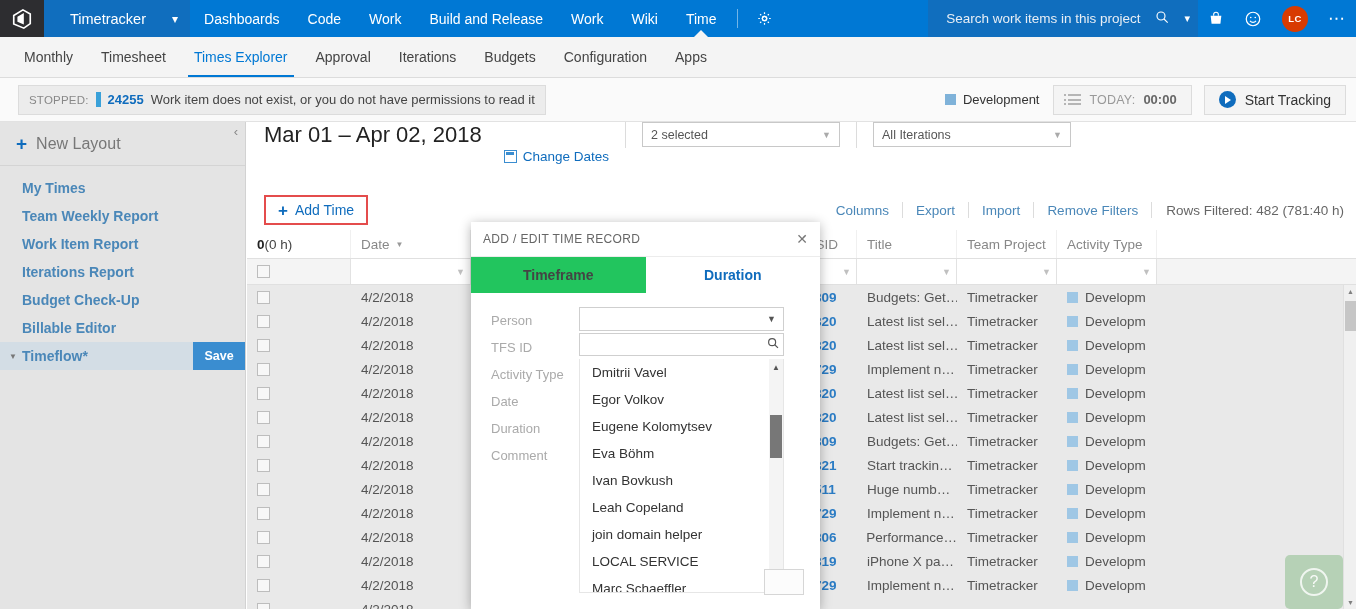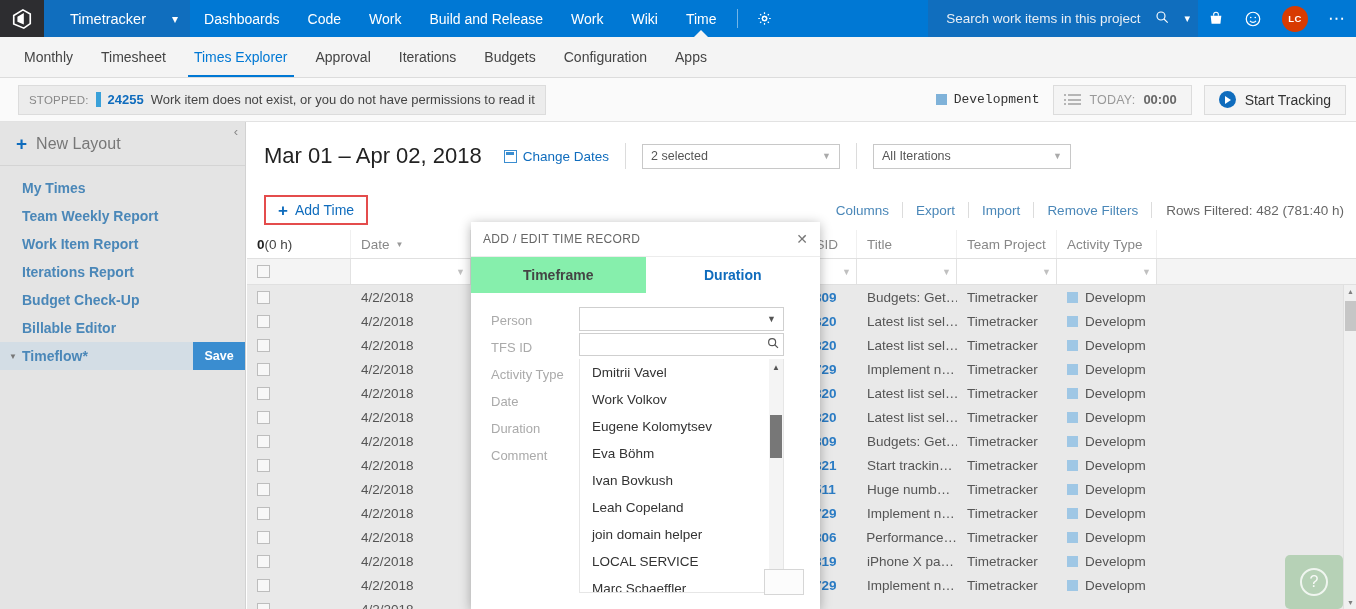--- a/index.html
+++ b/index.html
@@ -90,21 +90,21 @@
   .stopped-box {
     height: 30px; border: 1px solid #dcdcdc; background: #ececec;
     display: flex; align-items: center; padding: 0 10px; gap: 7px;
     margin-left: 8px;
   }
   .stopped-label { font-size: 11.5px; color: #888; letter-spacing: .2px; }
   .stopped-bar { width: 5px; height: 15px; background: #3aa1d9; }
   .stopped-id { font-size: 13px; color: #0f6cbd; font-weight: bold; }
   .stopped-msg { font-size: 13px; color: #444; }
   .status-right { margin-left: auto; display: flex; align-items: center; gap: 0; }
-  .dev-chip { display: flex; align-items: center; gap: 7px; padding: 0 14px; font-family: Liberation Mono, monospace; }
+  .dev-chip { display: flex; align-items: center; gap: 7px; padding: 0 14px; }
   .dev-sq { width: 11px; height: 11px; background: #7fb2d9; }
   .dev-txt { font-size: 13px; color: #333; }
   .today-box {
     height: 30px; border: 1px solid #dcdcdc; background: #f4f4f4;
     display: flex; align-items: center; gap: 8px; padding: 0 14px;
   }
   .list-ico { display:flex; flex-direction:column; gap:2.5px; }
   .list-ico i { display:block; width:13px; height:2px; background:#b5b5b5; position:relative; }
   .list-ico i::before { content:""; position:absolute; left:-4px; top:0; width:2px; height:2px; background:#b5b5b5; }
   .today-lbl { font-size: 12.5px; color: #999; letter-spacing:.2px; }
@@ -152,21 +152,21 @@
   }
   .sb-save {
     position: absolute; right: 0; top: 0; height: 28px; width: 52px;
     background: #3a8dd0; color: #fff; font-size: 12.5px; font-weight: bold;
     display: flex; align-items: center; justify-content: center; cursor: pointer;
   }
 
   
   .main { position: absolute; top: 122px; left: 247px; width: 1109px; height: 487px; background: #fff; }
   .dateline {
-    display: flex; align-items: center; height: 68px; padding-left: 17px; gap: 0;
+    display: flex; height: 68px; padding-left: 17px; gap: 0;
   }
   .daterange { font-size: 22px; color: #222; }
   .changedates {
     display: flex; align-items: center; gap: 6px; margin-left: 22px; cursor: pointer;
   }
   .cal-ico {
     width: 13px; height: 13px; border: 1.4px solid #3a8dd0; position: relative;
   }
   .cal-ico::after {
     content:""; position:absolute; left:1.5px; top:1.5px; right:1.5px; height:3px; background:#3a8dd0;
@@ -256,21 +256,21 @@
     height: 35px; display: flex; align-items: center;
     padding: 0 12px; border-bottom: 1px solid #ececec;
   }
   .modal-title { font-size: 12px; color: #666; letter-spacing: .35px; }
   .modal-close { margin-left: auto; font-size: 14px; color: #777; cursor: pointer; }
   .modal-tabs { display: flex; height: 36px; }
   .mtab {
     flex: 1; display: flex; align-items: center; justify-content: center;
     font-size: 14px; font-weight: bold; cursor: pointer;
   }
-  .mtab.inactive { background: #86efac; color: #444; }
+  .mtab.inactive { background: #22c55e; color: #444; }
   .mtab.active { background: #fff; color: #0f6cbd; }
   .modal-body { position: relative; padding: 14px 0 0 0; height: 316px; }
   .mfield { display: flex; align-items: center; height: 27px; padding-left: 20px; }
   .mlabel { font-size: 13px; color: #aaa; width: 88px; flex: 0 0 auto; }
   .mcombo {
     position: absolute; left: 108px; top: 14px; width: 205px; height: 24px;
     border: 1px solid #cfcfcf; background: #fff; display: flex; align-items: center;
   }
   .mcombo .dd-arrow { margin-left: auto; margin-right: 7px; color: #555; font-size: 9px; }
   .msearchwrap {
@@ -1009,21 +1009,21 @@
               <circle cx="10.5" cy="10.5" r="6" fill="none" stroke="#555" stroke-width="2"></circle>
               <path d="M15 15l5.5 5.5" stroke="#555" stroke-width="2" fill="none"></path>
             </svg>
           </span>
         </div>
       </div>
 
       <div class="mlist">
         <div id="people-host">
             <div class="mlist-item">Dmitrii Vavel</div>
-            <div class="mlist-item">Work Volkov</div>
+            <div class="mlist-item">Egor Volkov</div>
             <div class="mlist-item">Eugene Kolomytsev</div>
             <div class="mlist-item">Eva Böhm</div>
             <div class="mlist-item">Ivan Bovkush</div>
             <div class="mlist-item">Leah Copeland</div>
             <div class="mlist-item">join domain helper</div>
             <div class="mlist-item">LOCAL SERVICE</div>
             <div class="mlist-item">Marc Schaeffler</div>
           </div>
         <div class="mlist-scroll">
           <span class="ms-up">▲</span>

